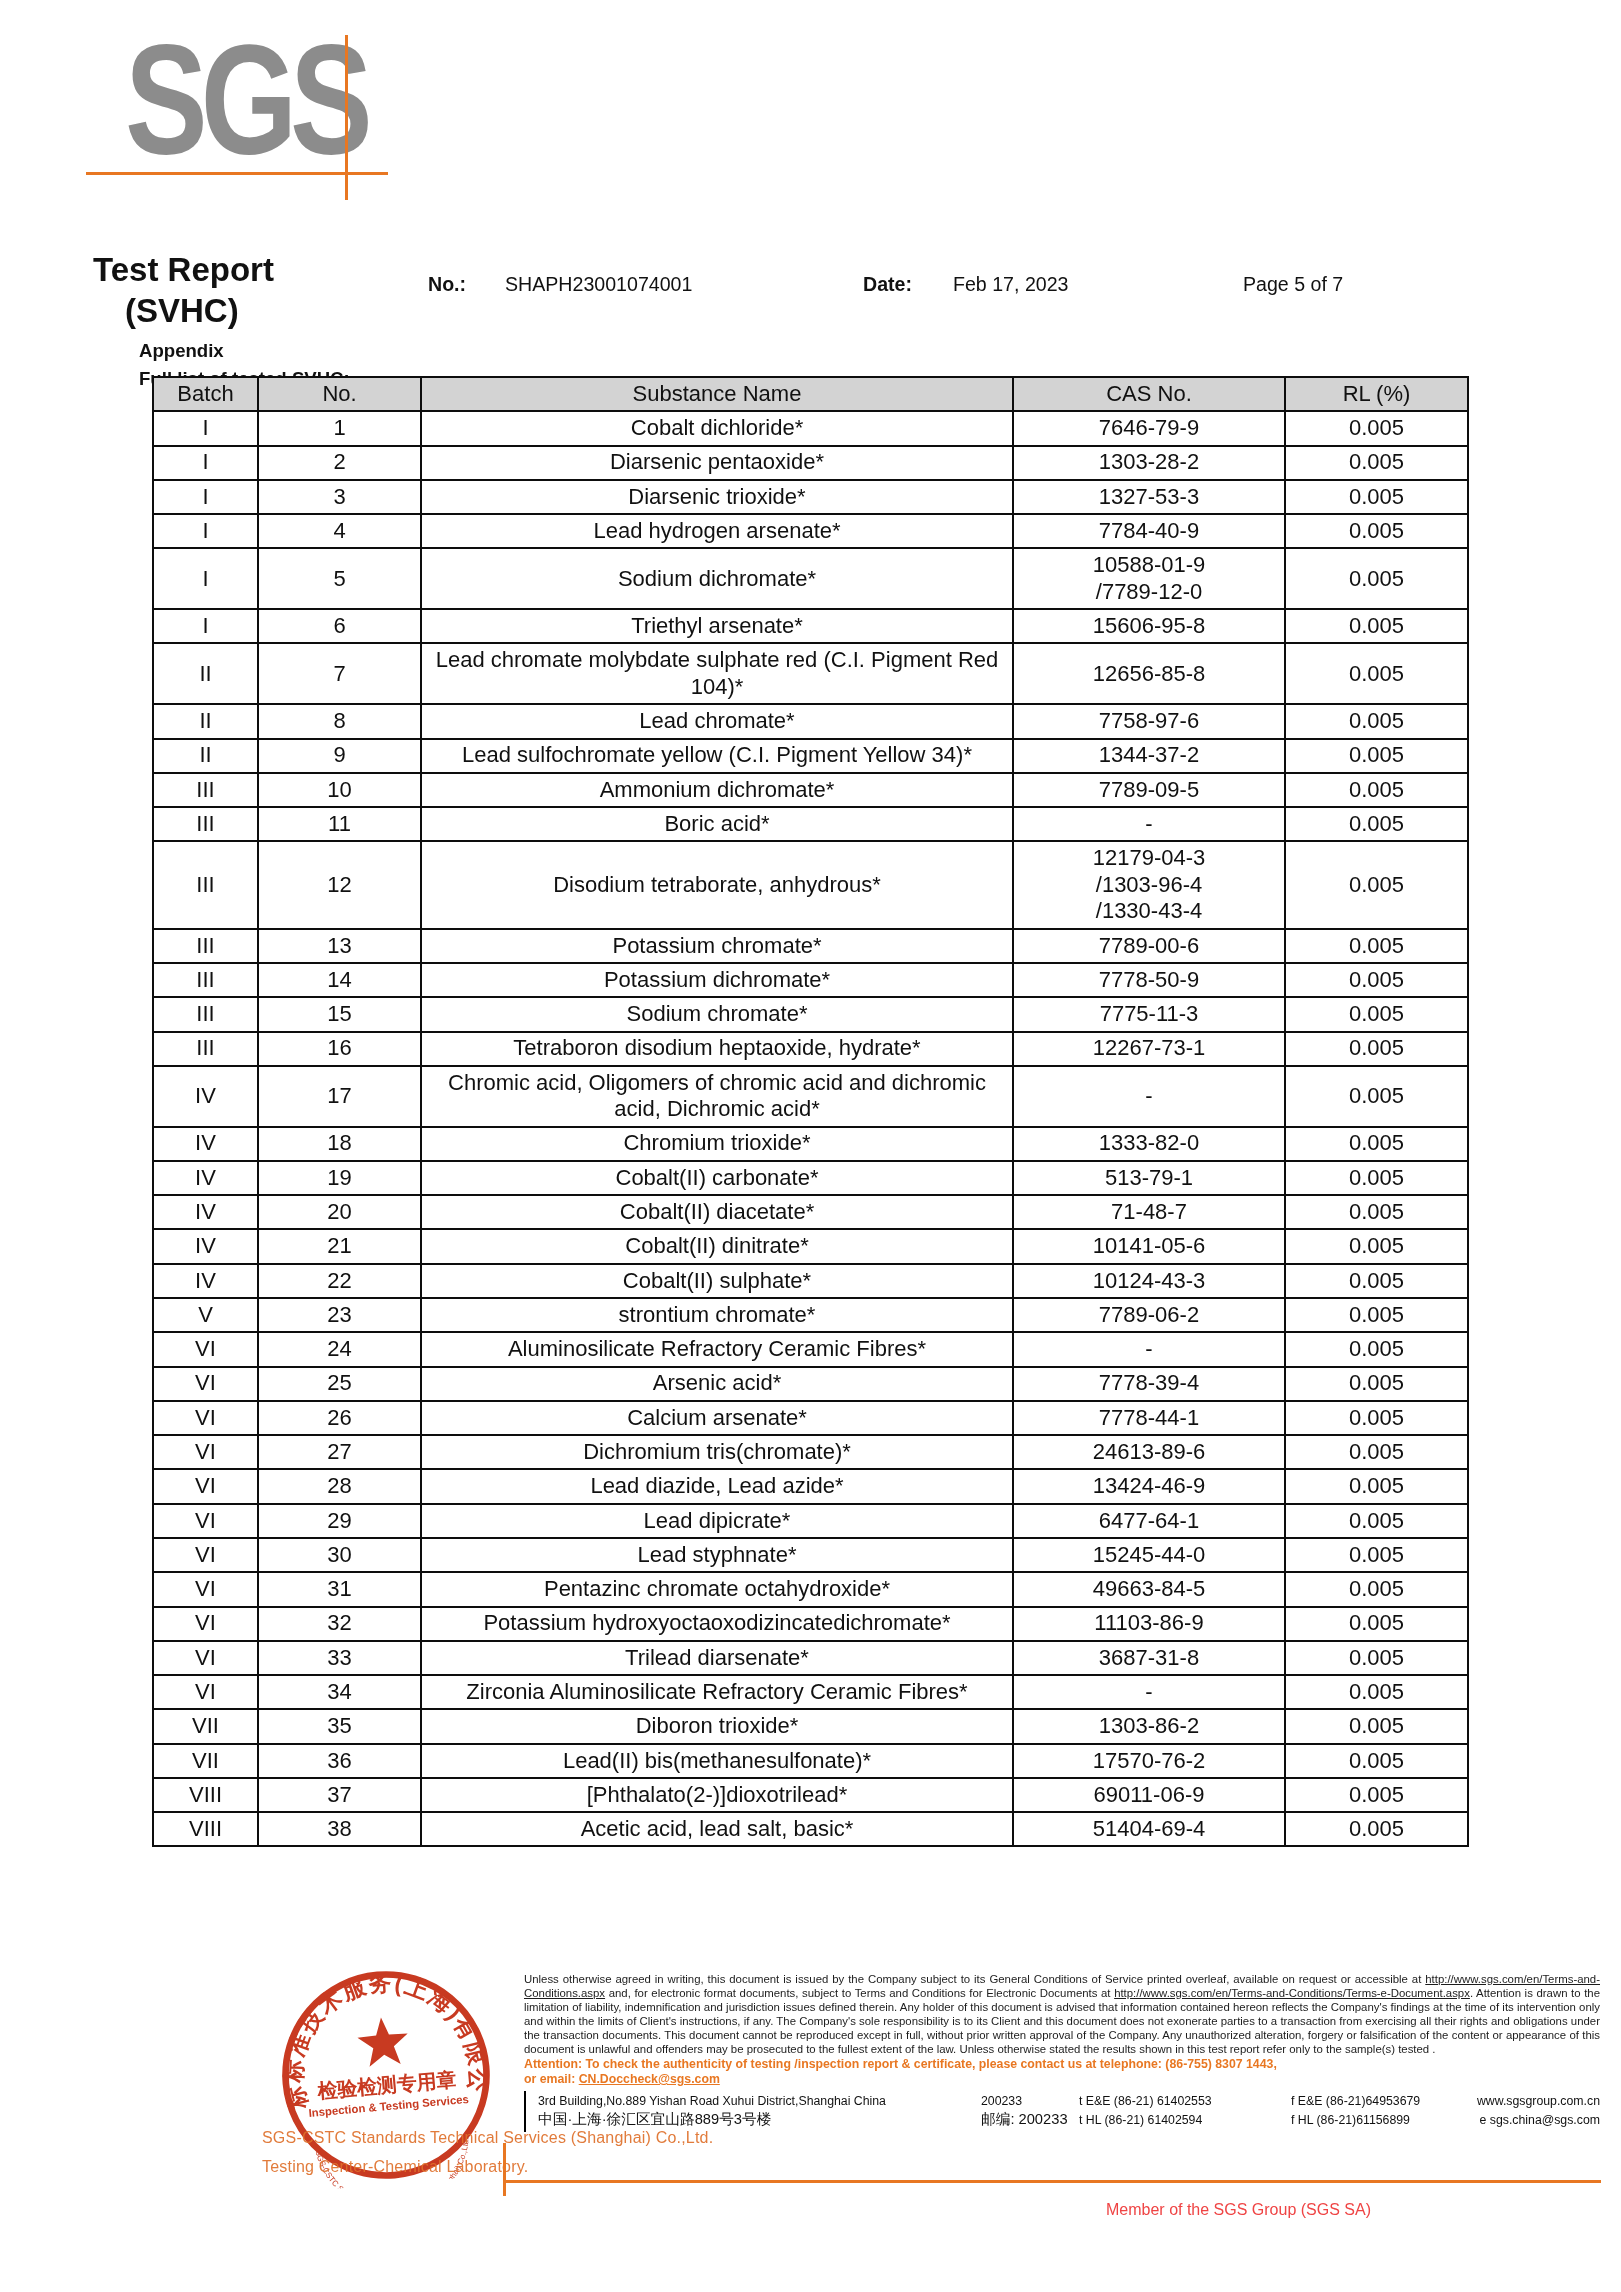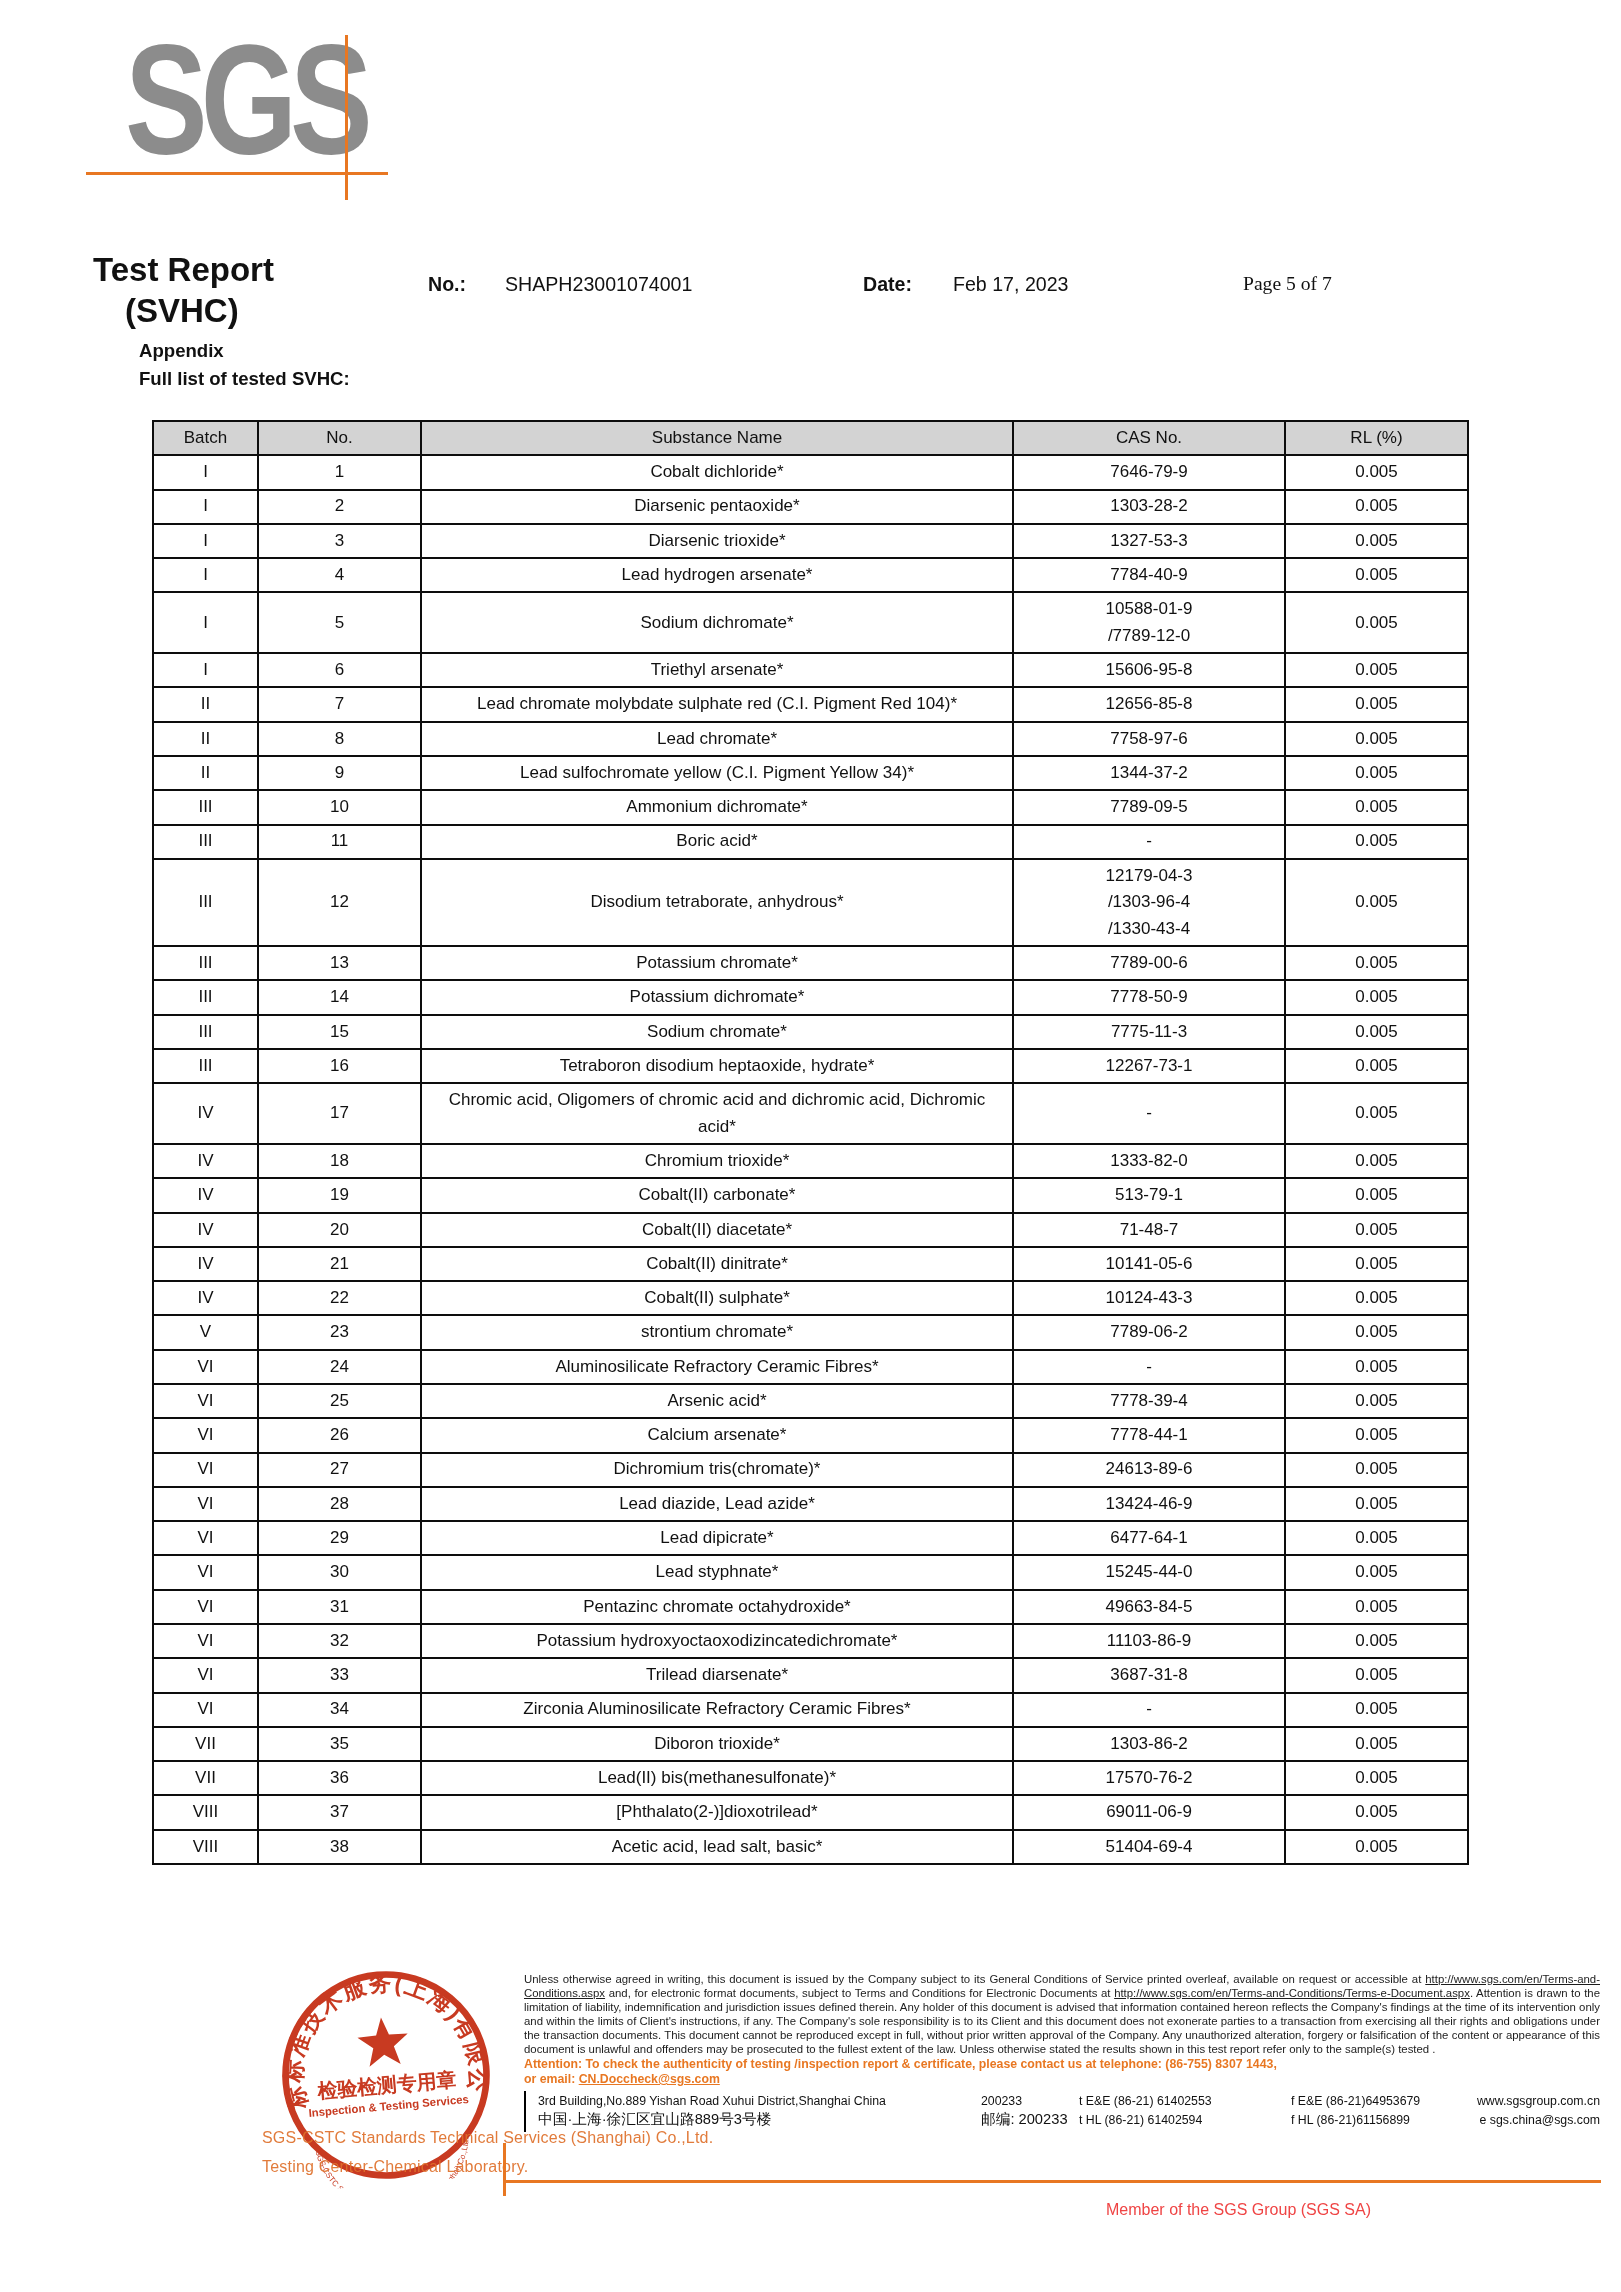--- a/index.html
+++ b/index.html
@@ -16,27 +16,27 @@
   }
   .logo-hline{position:absolute;left:86px;top:172px;width:302px;height:2.9px;background:#e87722;}
   .logo-vline{position:absolute;left:345px;top:35px;width:2.9px;height:165px;background:#e87722;}
   
   .title1{position:absolute;left:93px;top:251px;font-size:33px;font-weight:bold;}
   .title2{position:absolute;left:125px;top:292px;font-size:33px;font-weight:bold;}
   .hf{position:absolute;top:261px;font-size:19.6px;white-space:nowrap;margin-top:12px;}
   .hf.b{font-weight:bold;}
   .hf-no-label{left:428px;} .hf-no-value{left:505px;}
   .hf-date-label{left:863px;} .hf-date-value{left:953px;}
-  .hf-page{left:1243px;font-family:Liberation Serif, serif;}
+  .hf-page{left:1243px;}
   
   .appendix{position:absolute;left:139px;top:337px;font-size:18.6px;font-weight:bold;line-height:28px;}
   
   table.svhc{
-    position:absolute;left:152px;top:420px;border-collapse:collapse;
-    font-size:17px;table-layout:fixed;
+    position:absolute;left:152px;top:376px;border-collapse:collapse;
+    font-size:22px;table-layout:fixed;
   }
   table.svhc col.col-batch{width:105px;}
   table.svhc col.col-no{width:163px;}
   table.svhc col.col-name{width:592px;}
   table.svhc col.col-cas{width:272px;}
   table.svhc col.col-rl{width:183px;}
   table.svhc th, table.svhc td{
     border:2px solid #0d0d0d;text-align:center;vertical-align:middle;
     padding:2.9px 5.9px;line-height:26.5px;font-weight:normal;
   }

